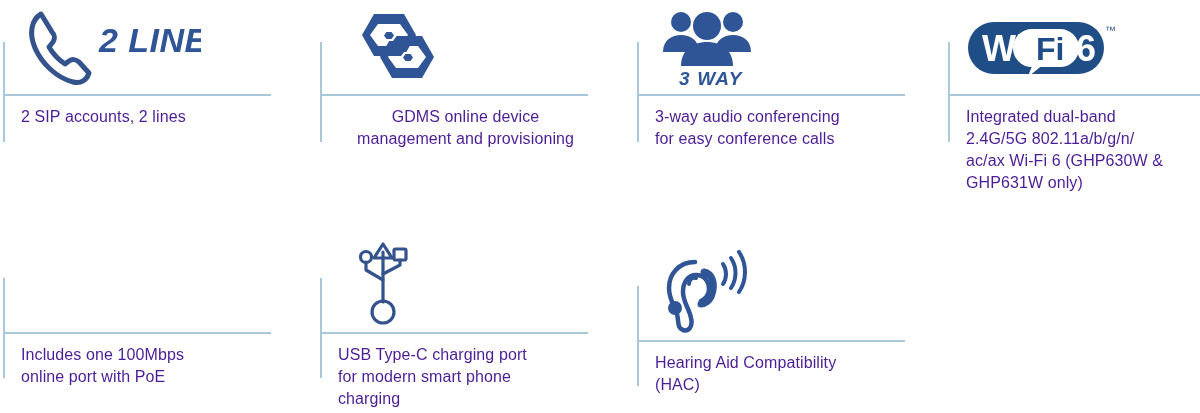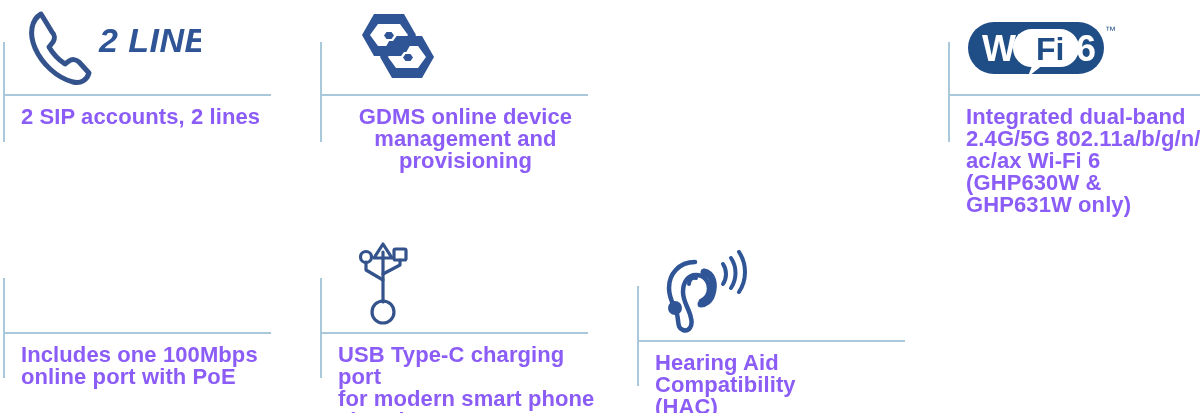--- a/index.html
+++ b/index.html
@@ -37,24 +37,24 @@
     background: #a9c9da;
   }
   .icon-box {
     position: absolute;
     display: flex;
     align-items: flex-end;
     justify-content: flex-start;
   }
   .cell-text {
     position: absolute;
-    color: #8b5cf6;
-    font-size: 22px;
+    color: #4c1d95;
+    font-size: 16px;
     line-height: 22px;
-    font-weight: 700;
+    font-weight: 400;
     letter-spacing: 0.1px;
     white-space: pre-line;
   }
 
   
   #cell-2lines   { left: 3px;   top: 0;   width: 300px; height: 210px; }
   #cell-gdms     { left: 320px; top: 0;   width: 300px; height: 210px; text-align: center; }
   #cell-3way     { left: 637px; top: 0;   width: 300px; height: 210px; }
   #cell-wifi6    { left: 948px; top: 0;   width: 252px; height: 210px; }
   
@@ -117,20 +117,42 @@
           <path d="M67.5 44 L72.5 44 L75 47.5 L72.5 51 L67.5 51 L65 47.5 Z" fill="#2f5596"></path>
 
           <rect x="57" y="30" width="5" height="14" transform="rotate(35 59 37)"></rect>
         </g>
       </svg>
     </div>
     <div class="cell-text">GDMS online device
 management and provisioning</div>
   </div>
 
+  <div class="feature-cell r1" id="cell-3way">
+    <div class="rule-v"></div>
+    <div class="rule-h"></div>
+    <div class="icon-box">
+      <svg width="130" height="82" viewBox="0 0 130 82">
+        <g fill="#2f5596">
+
+          <circle cx="26" cy="16" r="10"></circle>
+          <path d="M8 46 C8 34 17 29 26 29 C35 29 44 34 44 46 Z"></path>
+
+          <circle cx="78" cy="16" r="10"></circle>
+          <path d="M60 46 C60 34 69 29 78 29 C87 29 96 34 96 46 Z"></path>
+
+          <circle cx="52" cy="20" r="14"></circle>
+          <path d="M26 60 C26 44 38 36 52 36 C66 36 78 44 78 60 Z"></path>
+        </g>
+        <text x="24" y="79" font-family="&quot;Liberation Sans&quot;, sans-serif" font-size="19" font-weight="bold" font-style="italic" fill="#2f5596" letter-spacing="1.2">3 WAY</text>
+      </svg>
+    </div>
+    <div class="cell-text">3-way audio conferencing
+for easy conference calls</div>
+  </div>
 
   <div class="feature-cell r1" id="cell-wifi6">
     <div class="rule-v"></div>
     <div class="rule-h"></div>
     <div class="icon-box">
       <svg width="152" height="72" viewBox="0 0 152 72">
         <rect x="2" y="6" width="136" height="52" rx="26" fill="#1f4e87"></rect>
         <text x="16" y="45" font-family="&quot;Liberation Sans&quot;, sans-serif" font-size="36" font-weight="bold" fill="#ffffff">Wi</text>
 
         <path d="M66 14 L94 14 A16 16 0 0 1 94 50 L74 50 L64 58 L67 50 L66 50 A18 18 0 0 1 66 14 Z" fill="#ffffff" stroke="#ffffff" stroke-width="2"></path>

